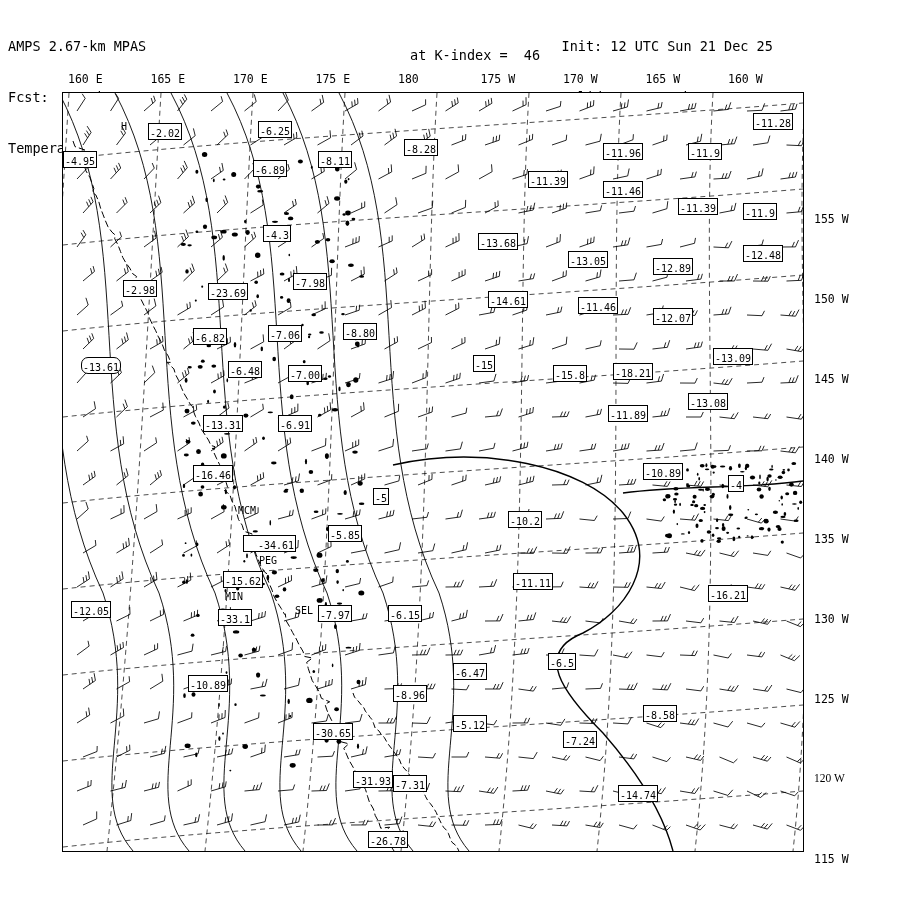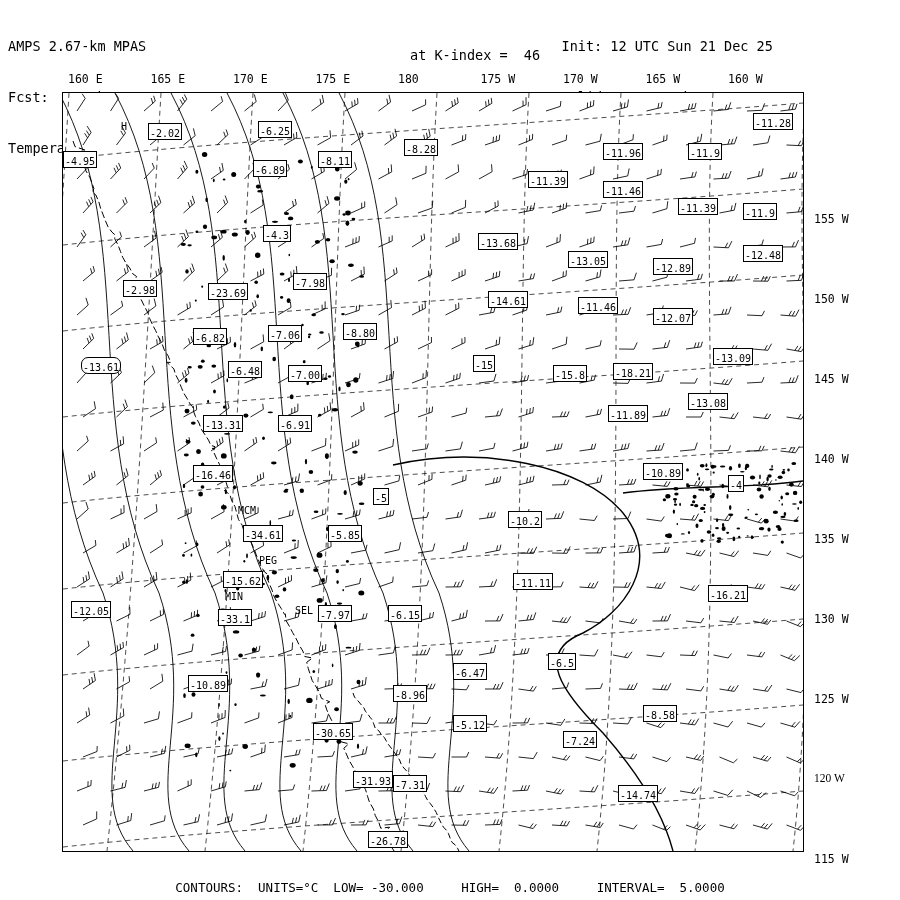--- a/index.html
+++ b/index.html
@@ -1885,21 +1885,21 @@
         <div class="stn" style="left: 225px; top: 272px;"><span class="v">-7.00</span></div>
         <div class="stn" style="left: 625px; top: 300px;"><span class="v">-13.08</span></div>
         <div class="stn" style="left: 545px; top: 312px;"><span class="v">-11.89</span></div>
         <div class="stn" style="left: 140px; top: 322px;"><span class="v">-13.31</span></div>
         <div class="stn" style="left: 215px; top: 322px;"><span class="v">-6.91</span></div>
         <div class="stn" style="left: 130px; top: 372px;"><span class="v">-16.46</span></div>
         <div class="stn" style="left: 580px; top: 370px;"><span class="v">-10.89</span></div>
         <div class="stn" style="left: 665px; top: 382px;"><span class="v">-4</span></div>
         <div class="stn" style="left: 310px; top: 395px;"><span class="v">-5</span></div>
         <div class="stn" style="left: 445px; top: 418px;"><span class="v">-10.2</span></div>
-        <div class="stn" style="left: 180px; top: 432px;"><span class="v">-34.61</span></div>
+        <div class="stn" style="left: 180px; top: 442px; padding-left: 13px;"><span class="v">-34.61</span></div>
         <div class="stn" style="left: 265px; top: 432px;"><span class="v">-5.85</span></div>
         <div class="stn" style="left: 160px; top: 478px;"><span class="v">-15.62</span></div>
         <div class="stn" style="left: 450px; top: 480px;"><span class="v">-11.11</span></div>
         <div class="stn" style="left: 645px; top: 492px;"><span class="v">-16.21</span></div>
         <div class="stn" style="left: 8px; top: 508px;"><span class="v">-12.05</span></div>
         <div class="stn" style="left: 155px; top: 516px;"><span class="v">-33.1</span></div>
         <div class="stn" style="left: 255px; top: 512px;"><span class="v">-7.97</span></div>
         <div class="stn" style="left: 325px; top: 512px;"><span class="v">-6.15</span></div>
         <div class="stn" style="left: 390px; top: 570px;"><span class="v">-6.47</span></div>
         <div class="stn" style="left: 485px; top: 560px;"><span class="v">-6.5</span></div>
@@ -1915,14 +1915,13 @@
         <div class="stn" style="left: 305px; top: 738px;"><span class="v">-26.78</span></div>
         <div class="stn" style="left: 405px; top: 758px;"></div>
         <div style="position: absolute; left: 175px; top: 412px; font-size: 10px; font-family: &quot;DejaVu Sans Mono&quot;, monospace;">MCM</div>
         <div style="position: absolute; left: 196px; top: 462px; font-size: 10px; font-family: &quot;DejaVu Sans Mono&quot;, monospace;">PEG</div>
         <div style="position: absolute; left: 162px; top: 498px; font-size: 10px; font-family: &quot;DejaVu Sans Mono&quot;, monospace;">MIN</div>
         <div style="position: absolute; left: 232px; top: 512px; font-size: 10px; font-family: &quot;DejaVu Sans Mono&quot;, monospace;">SEL</div>
         <div style="position: absolute; left: 58px; top: 28px; font-size: 10px; font-family: &quot;DejaVu Sans Mono&quot;, monospace;">H</div>
       </div>
   </div>
 
-  <div class="footer">CONTOURS:  UNITS=°C  LOW= -30.000     HIGH=  0.0000     INTERVAL=  5.0000</div>
 </div>
 
 </body></html>

